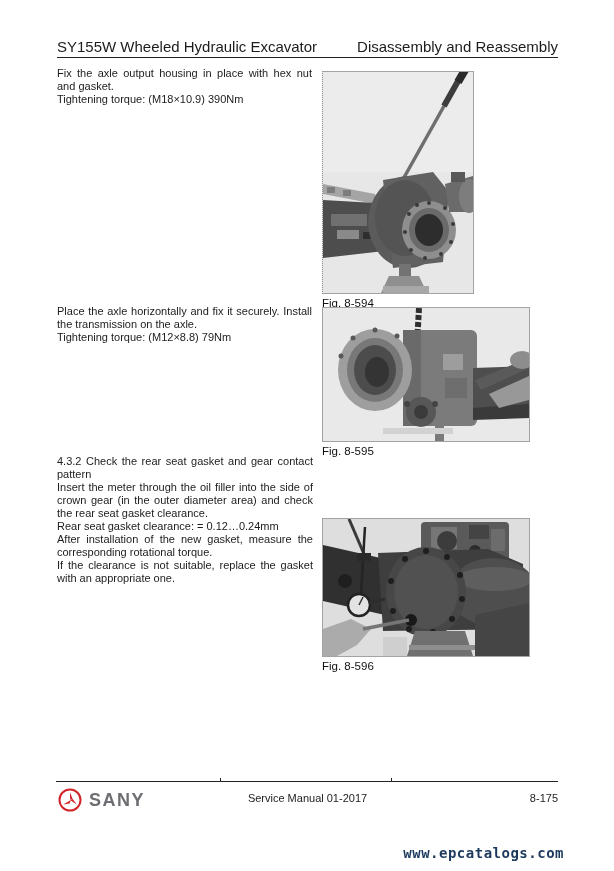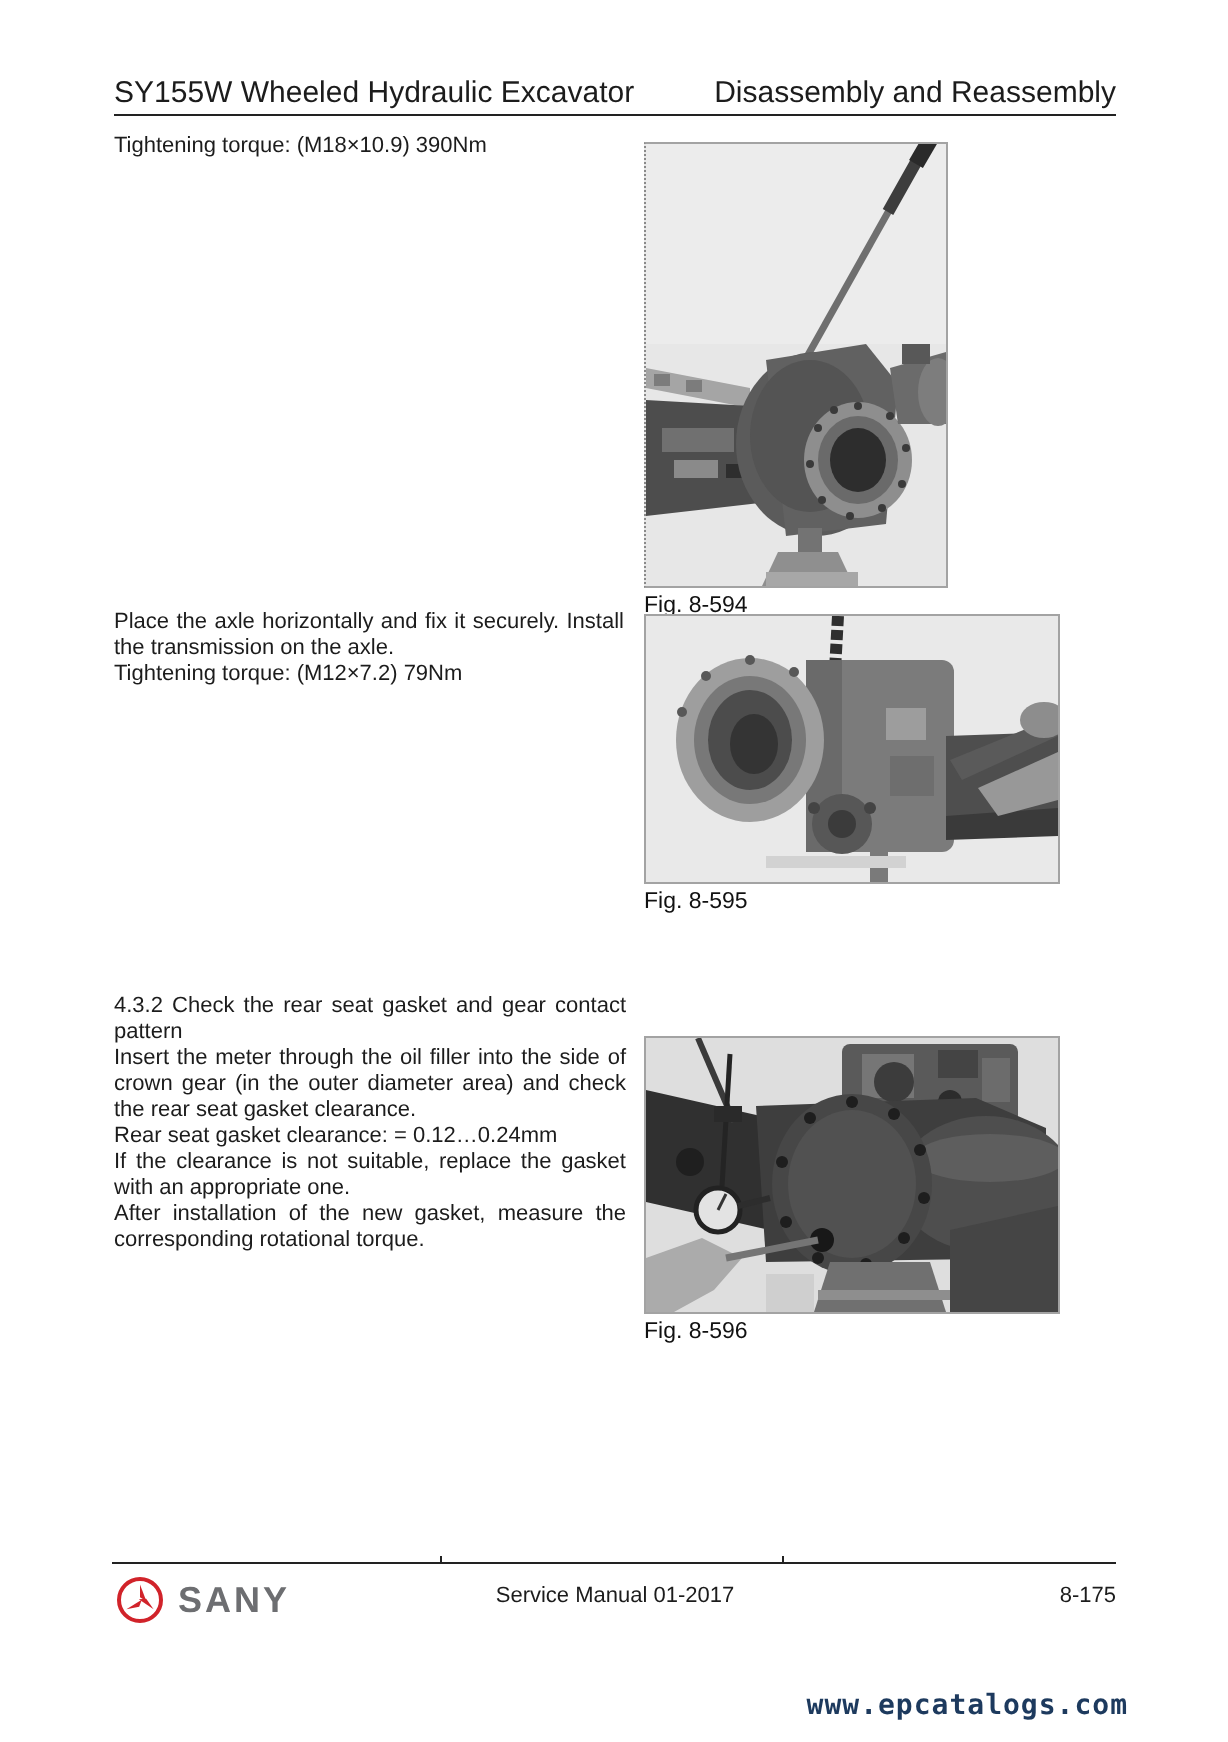--- a/index.html
+++ b/index.html
@@ -77,20 +77,21 @@
 <body>
 
 <div class="page">
 
   <div class="header">
     <span>SY155W Wheeled Hydraulic Excavator</span>
     <span>Disassembly and Reassembly</span>
   </div>
 
   <div class="textblock" style="top:67px;">
+    <p>Fix the axle output housing in place with hex nut and gasket.</p>
     <p>Tightening torque: (M18×10.9) 390Nm</p>
   </div>
 
   <figure class="fig" style="left:322px; top:71px;">
     <div class="photo photo-dotted-left" style="width:150px; height:221px;">
       <svg width="150" height="221" viewBox="0 0 150 221" xmlns="http://www.w3.org/2000/svg">
         <rect x="0" y="0" width="150" height="221" fill="#e7e7e7"></rect>
         <rect x="0" y="0" width="150" height="100" fill="#ececec"></rect>
 
         <line x1="139" y1="2" x2="74" y2="118" stroke="#6f6f6f" stroke-width="3.5"></line>
@@ -132,21 +133,21 @@
         <rect x="76" y="192" width="12" height="14" fill="#737373"></rect>
         <polygon points="66,204 96,204 104,221 58,221" fill="#8f8f8f"></polygon>
         <rect x="60" y="214" width="46" height="7" fill="#a7a7a7"></rect>
       </svg>
     </div>
     <figcaption>Fig. 8-594</figcaption>
   </figure>
 
   <div class="textblock" style="top:305px;">
     <p>Place the axle horizontally and fix it securely. Install the transmission on the axle.</p>
-    <p>Tightening torque: (M12×7.2) 79Nm</p>
+    <p>Tightening torque: (M12×8.8) 79Nm</p>
   </div>
 
   <figure class="fig" style="left:322px; top:307px;">
     <div class="photo" style="width:206px; height:133px;">
       <svg width="206" height="133" viewBox="0 0 206 133" xmlns="http://www.w3.org/2000/svg">
         <rect x="0" y="0" width="206" height="133" fill="#e9e9e9"></rect>
 
         <line x1="96" y1="0" x2="94" y2="36" stroke="#2f2f2f" stroke-width="6" stroke-dasharray="5,2"></line>
         <path d="M90 28 q6 10 2 16" stroke="#222" stroke-width="4" fill="none"></path>
 
@@ -176,26 +177,26 @@
         <polygon points="166,86 206,68 206,92 176,100" fill="#989898"></polygon>
         <ellipse cx="199" cy="52" rx="12" ry="9" fill="#8d8d8d"></ellipse>
 
         <rect x="112" y="117" width="9" height="16" fill="#7a7a7a"></rect>
         <rect x="60" y="120" width="70" height="6" fill="#d2d2d2"></rect>
       </svg>
     </div>
     <figcaption>Fig. 8-595</figcaption>
   </figure>
 
-  <div class="textblock" style="top:455px; width:256px;margin-top:42px;">
+  <div class="textblock" style="top:455px; width:256px;">
     <p>4.3.2 Check the rear seat gasket and gear contact pattern</p>
     <p>Insert the meter through the oil filler into the side of crown gear (in the outer diameter area) and check the rear seat gasket clearance.</p>
     <p>Rear seat gasket clearance: = 0.12…0.24mm</p>
+    <p>After installation of the new gasket, measure the corresponding rotational torque.</p>
     <p>If the clearance is not suitable, replace the gasket with an appropriate one.</p>
-    <p>After installation of the new gasket, measure the corresponding rotational torque.</p>
   </div>
 
   <figure class="fig" style="left:322px; top:482px;margin-top:36px;">
     <div class="photo" style="width:206px; height:137px;">
       <svg width="206" height="137" viewBox="0 0 206 137" xmlns="http://www.w3.org/2000/svg">
         <rect x="0" y="0" width="206" height="137" fill="#dedede"></rect>
 
         <rect x="98" y="3" width="88" height="42" rx="4" fill="#5a5a5a"></rect>
         <rect x="108" y="8" width="26" height="22" fill="#767676"></rect>
         <circle cx="124" cy="22" r="10" fill="#3c3c3c"></circle>

